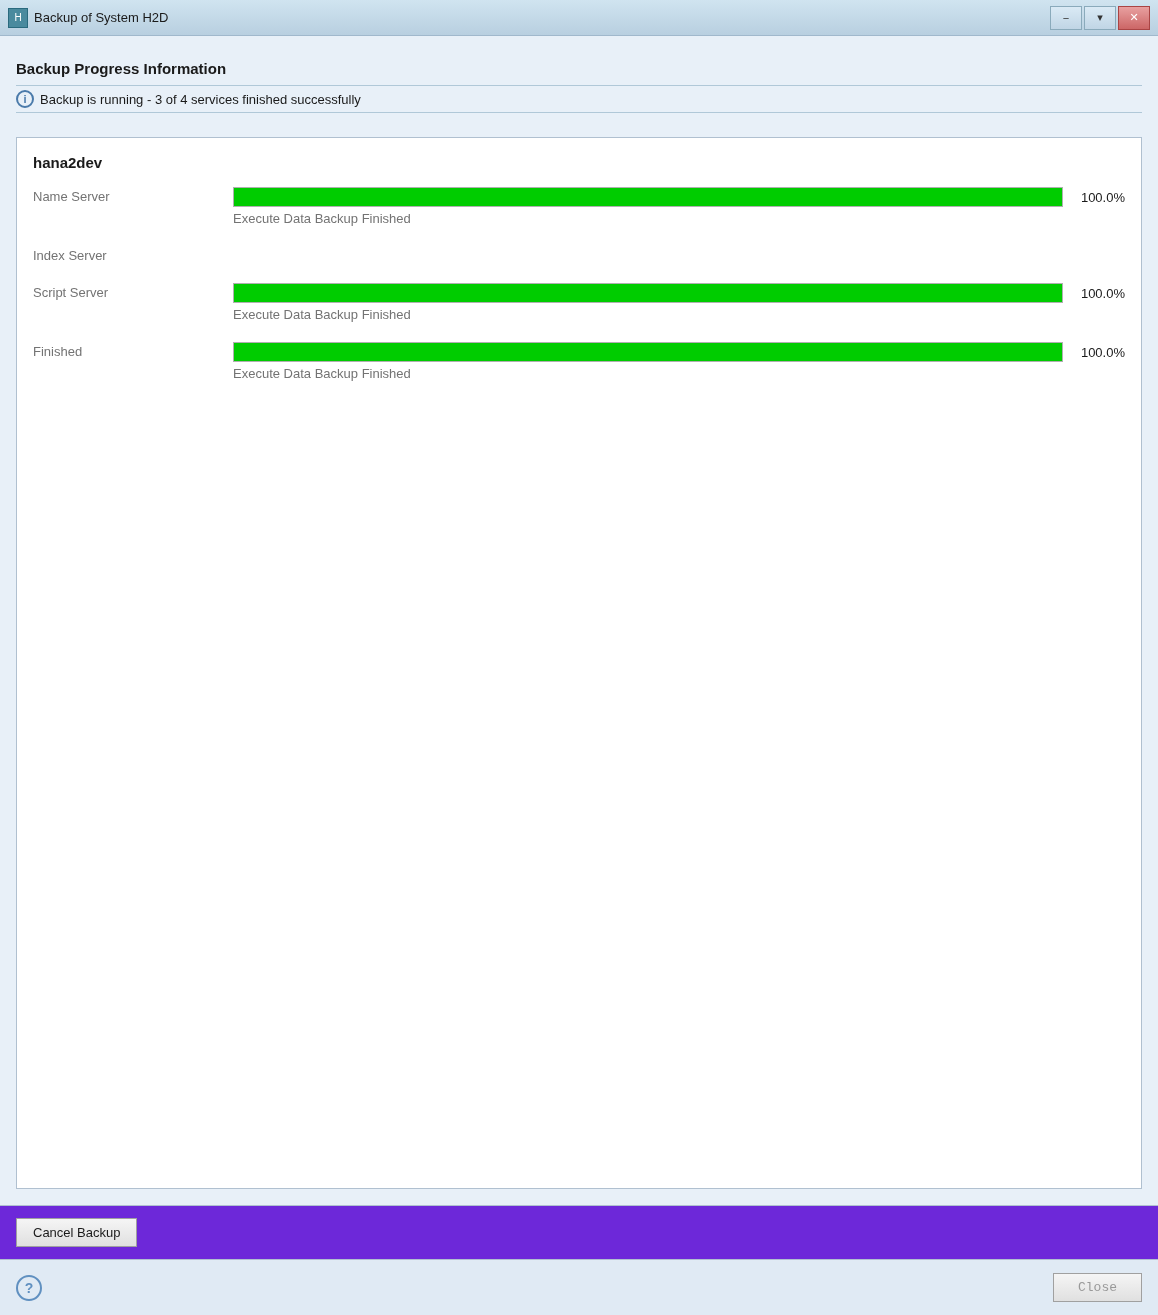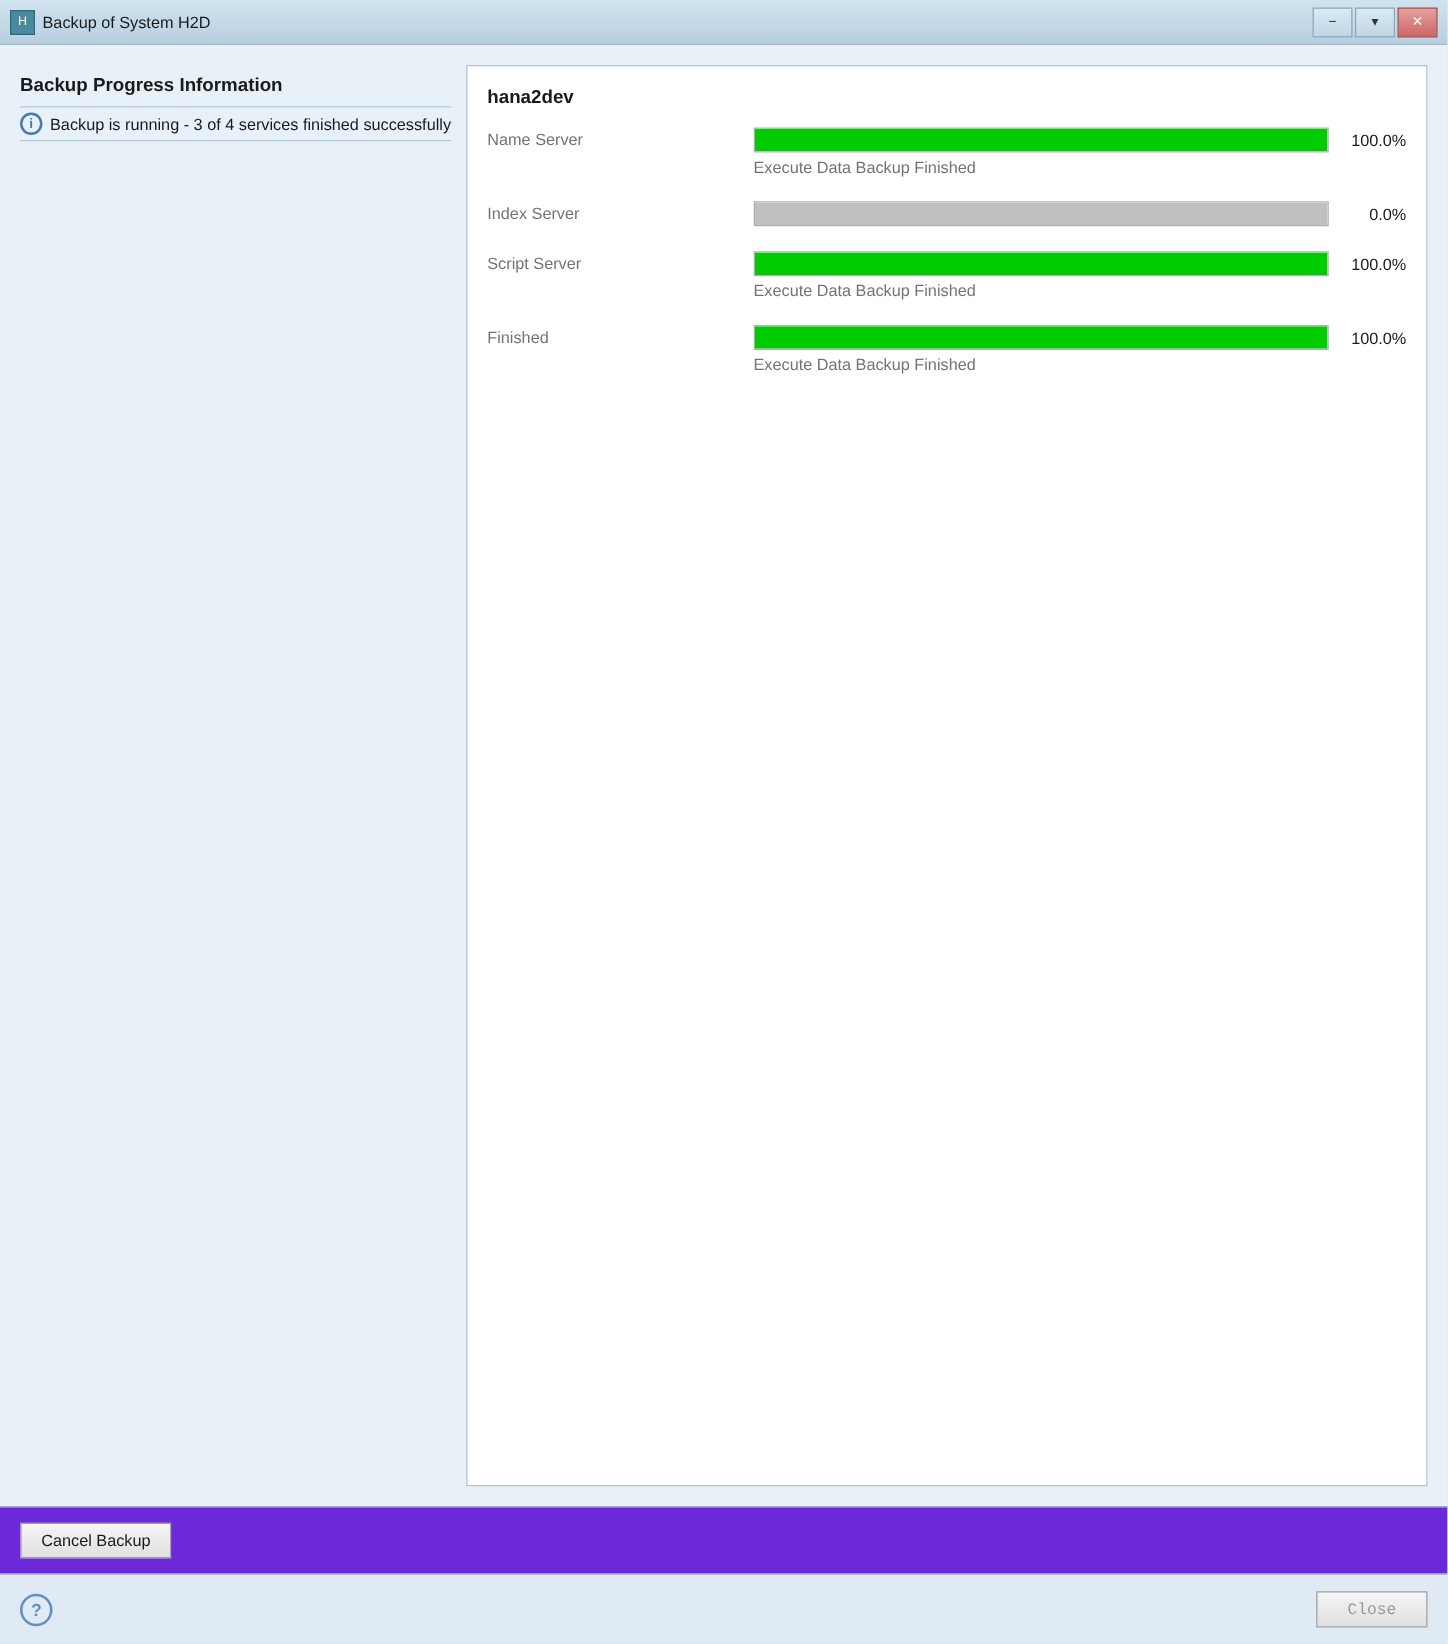--- a/index.html
+++ b/index.html
@@ -67,20 +67,21 @@
     }
     .title-btn.maximize-btn {
       background: linear-gradient(to bottom, #daeaf5, #c0d5e5);
     }
 
     
     .main-content {
       flex: 1;
       background: #e8f0f8;
       display: flex;
+      flex-direction: column;
       padding: 16px;
       gap: 12px;
     }
 
     
     .info-header {
       background: #e8f0f8;
       padding: 8px 0;
     }
     .info-header h2 {
@@ -141,21 +142,20 @@
       min-width: 200px;
       color: #737373;
       font-size: 13px;
       padding-top: 2px;
     }
     .service-progress-area {
       flex: 1;
       display: flex;
       flex-direction: column;
       gap: 4px;
-      margin-left: 13px;
     }
     .progress-line {
       display: flex;
       align-items: center;
       gap: 10px;
     }
     .progress-bar-container {
       flex: 1;
       height: 20px;
       background: #d0d0d0;
@@ -277,26 +277,20 @@
         </div>
         <div class="service-status">Execute Data Backup Finished</div>
       </div>
     </div>
 
     <div class="service-row">
       <div class="service-label">
         <span>Index Server</span>
       </div>
       <div class="service-progress-area">
-        <div class="progress-line">
-          <div class="progress-bar-container">
-            <div class="progress-bar-fill empty"></div>
-          </div>
-          <span class="progress-pct">0.0%</span>
-        </div>
       </div>
     </div>
 
     <div class="service-row">
       <div class="service-label">
         <span>Script Server</span>
       </div>
       <div class="service-progress-area">
         <div class="progress-line">
           <div class="progress-bar-container">

